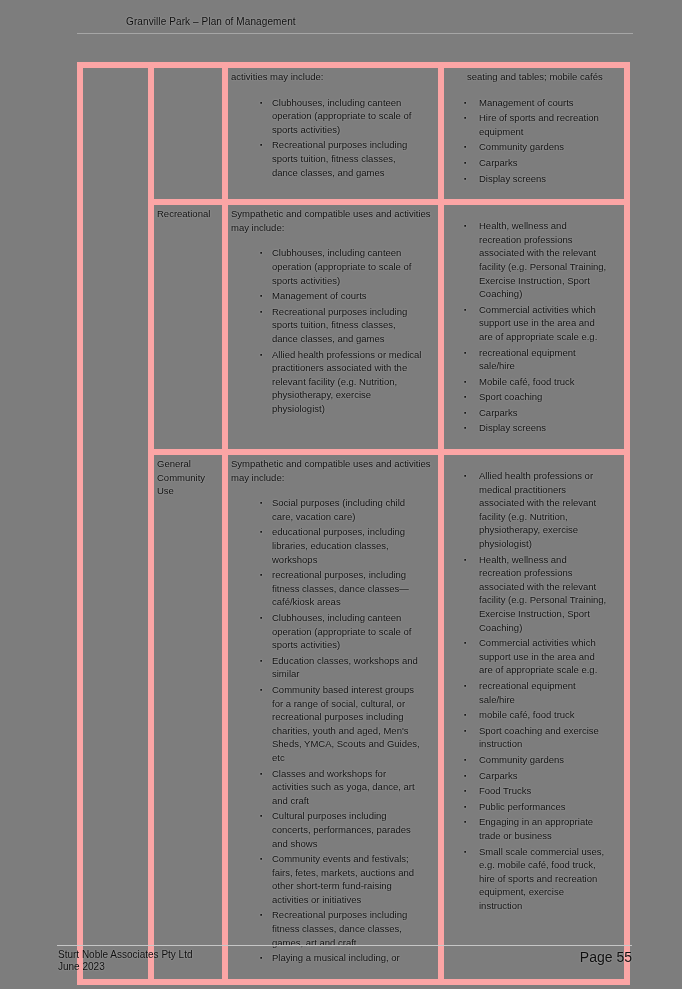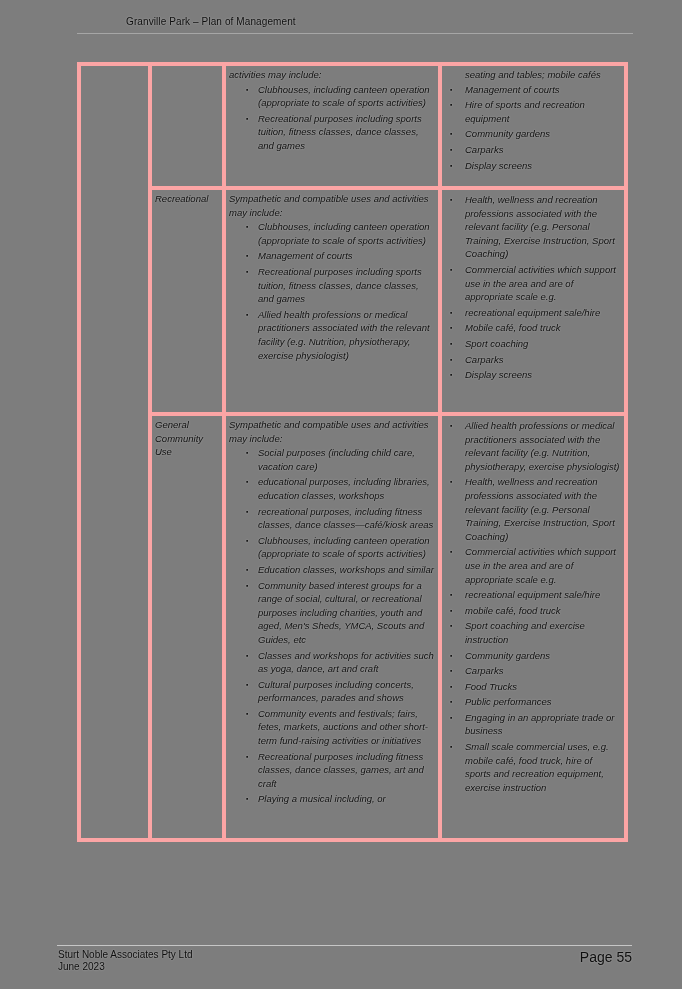--- a/index.html
+++ b/index.html
@@ -9,29 +9,29 @@
     font-family:"Liberation Sans",sans-serif;
     color:#0e0e0e;
     text-shadow:0 0 2px rgba(255,255,255,0.40);
   }
   .hdr-title{position:absolute;left:78px;top:16px;font-size:10px;letter-spacing:.1px;margin-left:48px;}
   .hdr-rule{position:absolute;left:77px;top:33px;width:556px;height:1px;background:#a6a6a6;}
 
   .tbl-wrap{position:absolute;left:77px;top:62px;width:547px;}
   table.pom{border-collapse:collapse;table-layout:fixed;width:547px;}
   table.pom td{
-    border:4px solid #fca5a5;vertical-align:top;
-    padding:2px 4px 2px 3px;font-size:9.5px;line-height:13.6px;font-style:italic;
+    border:6px solid #fca5a5;vertical-align:top;
+    padding:2px 4px 2px 3px;font-size:9.5px;line-height:13.6px;
   }
   table.pom{border-bottom:2px solid #101010;}
   td.c4{border-left:3px solid #000;}
   tr.r1{height:124px;} tr.r2{height:226px;} tr.r3{height:426px;}
 
   .intro{margin:0 0 1px 0;}
-  ul.blist{list-style:none;margin:0;padding:0;}
+  ul.blist{list-style:none;margin:12px;padding:0;}
   ul.blist li{display:flex;margin:1px 0 2px 0;}
   .bm{flex:0 0 12px;font-size:6.5px;line-height:13.6px;}
   .c3 .bm{margin-left:17px;}
   .c4 .bm{margin-left:5px;flex-basis:15px;}
   .bt{flex:1;}
   .cont{margin-left:20px;}
 
   .ftr-rule{position:absolute;left:57px;top:945px;width:575px;height:1px;background:#c6c6c6;}
   .ftr-left{position:absolute;left:58px;top:949px;font-size:10px;line-height:12px;}
   .ftr-right{position:absolute;right:50px;top:949px;font-size:14px;}

